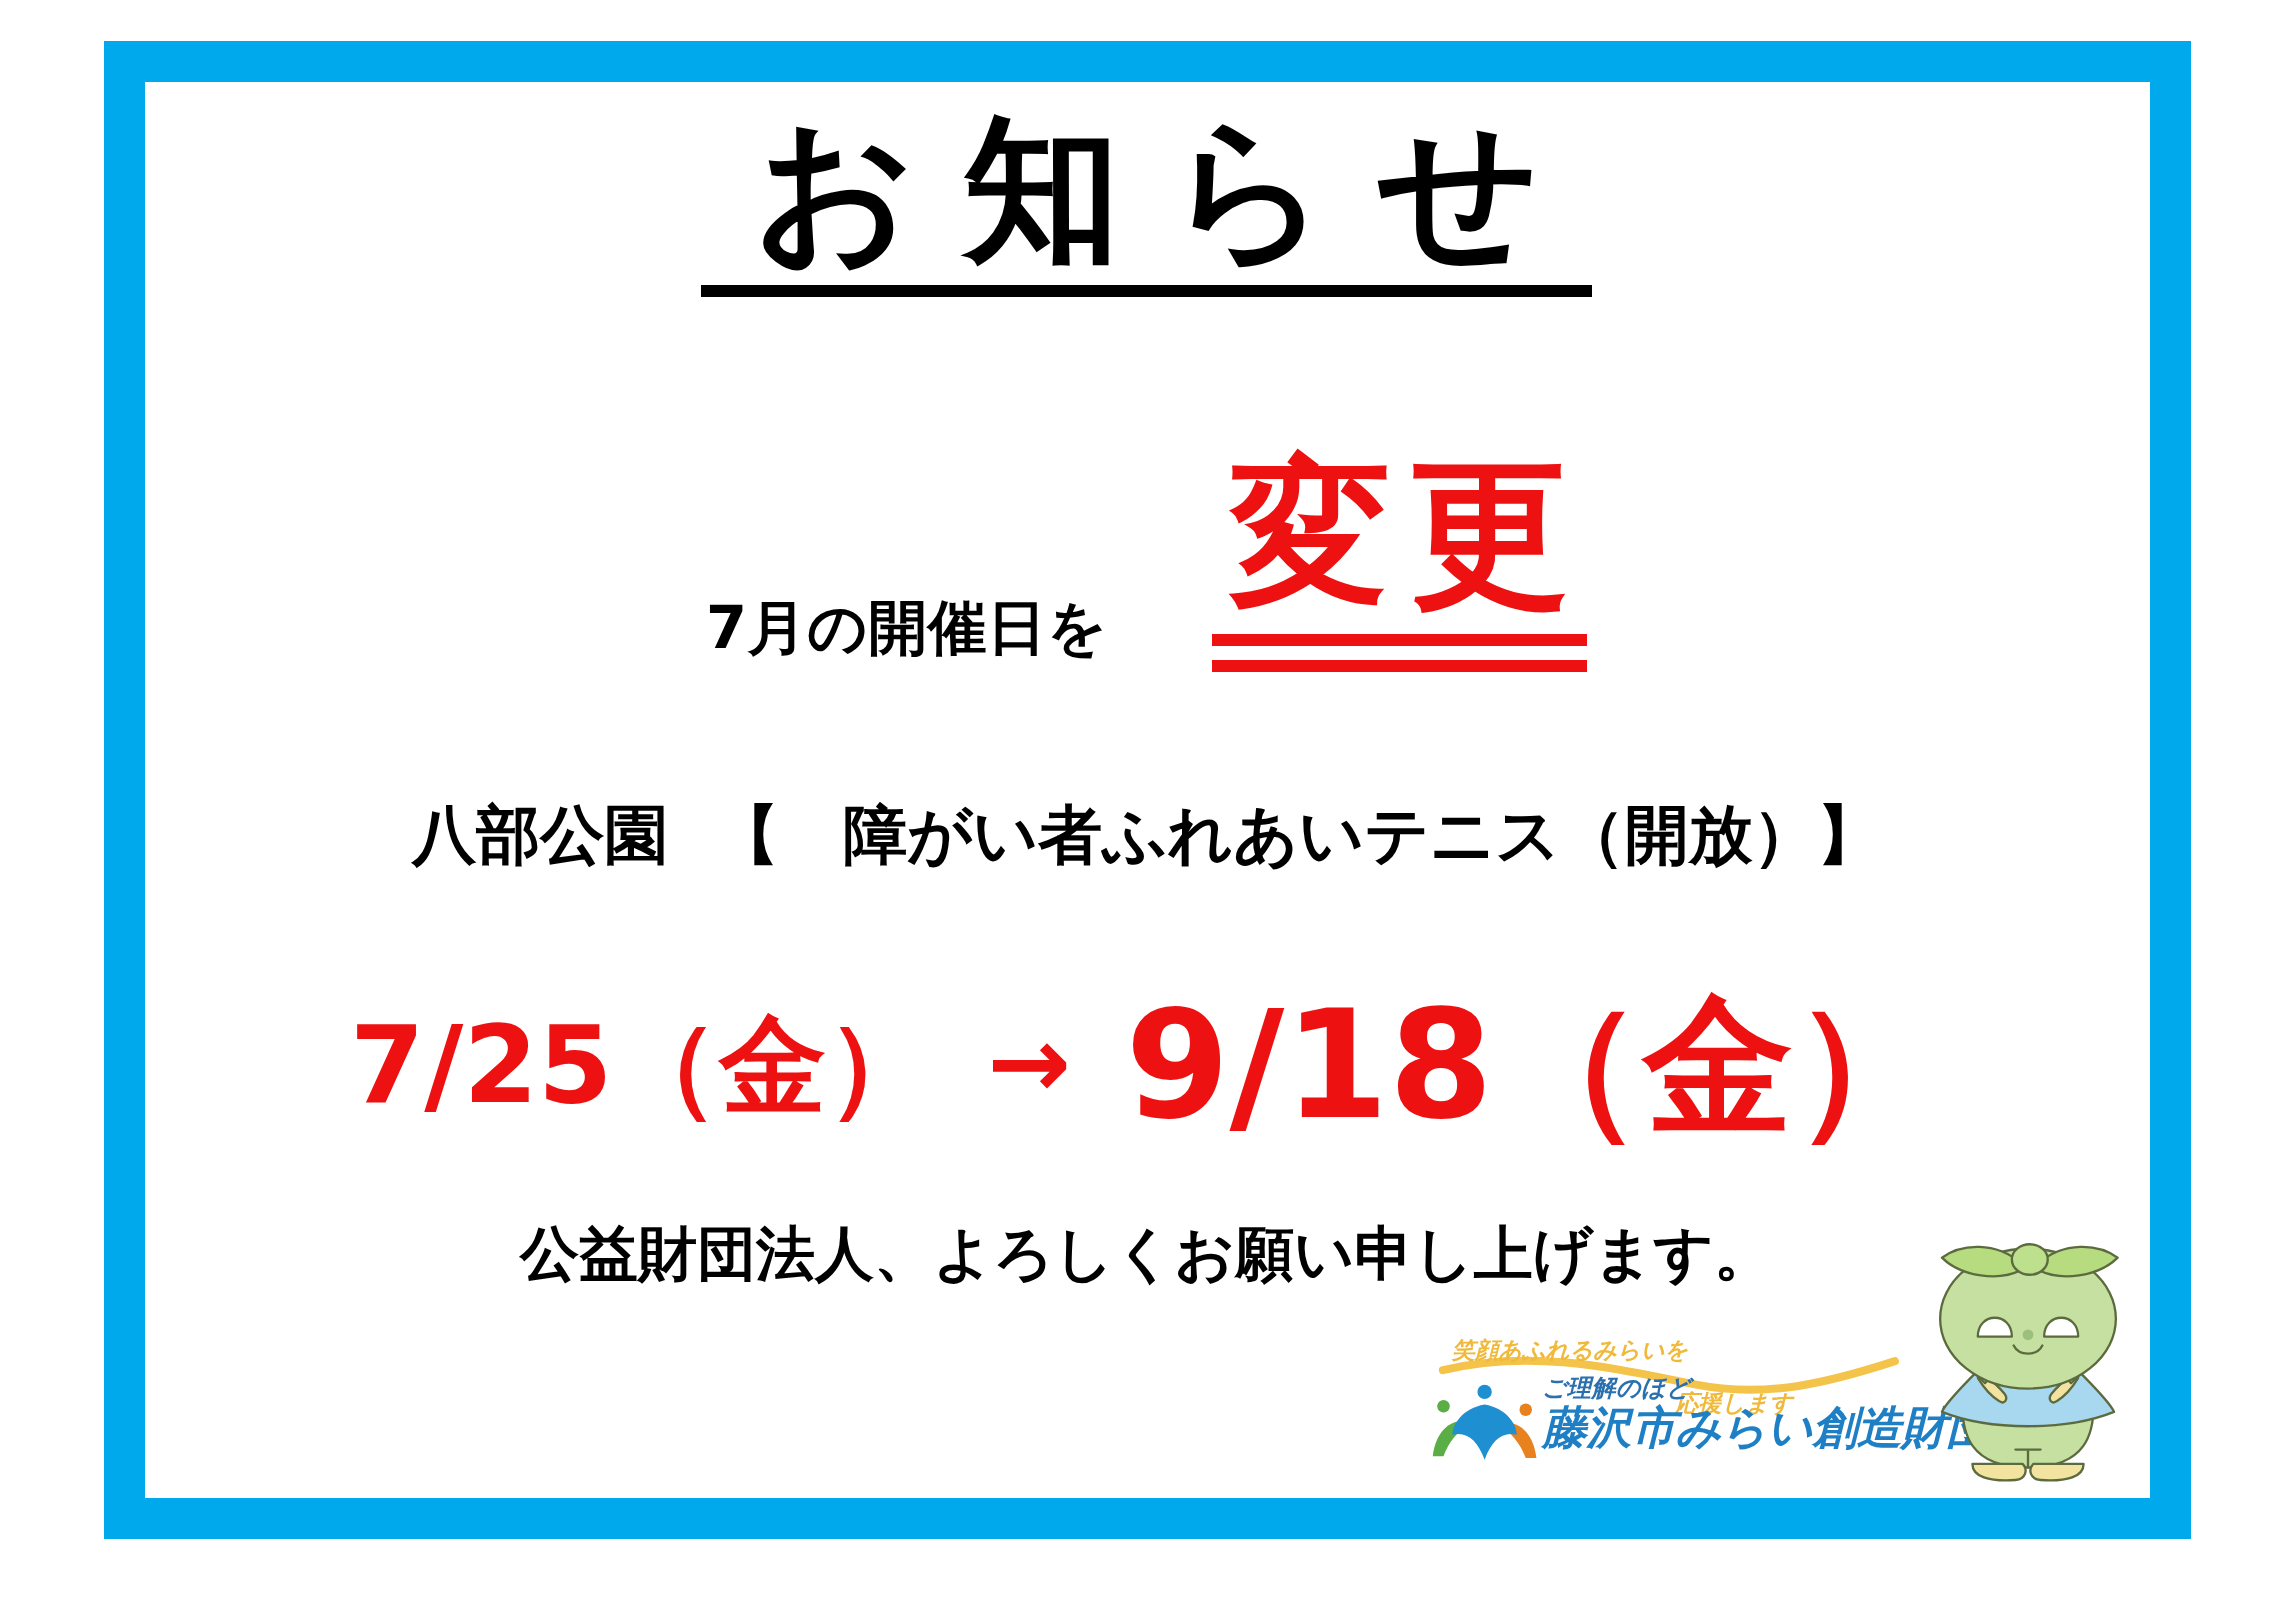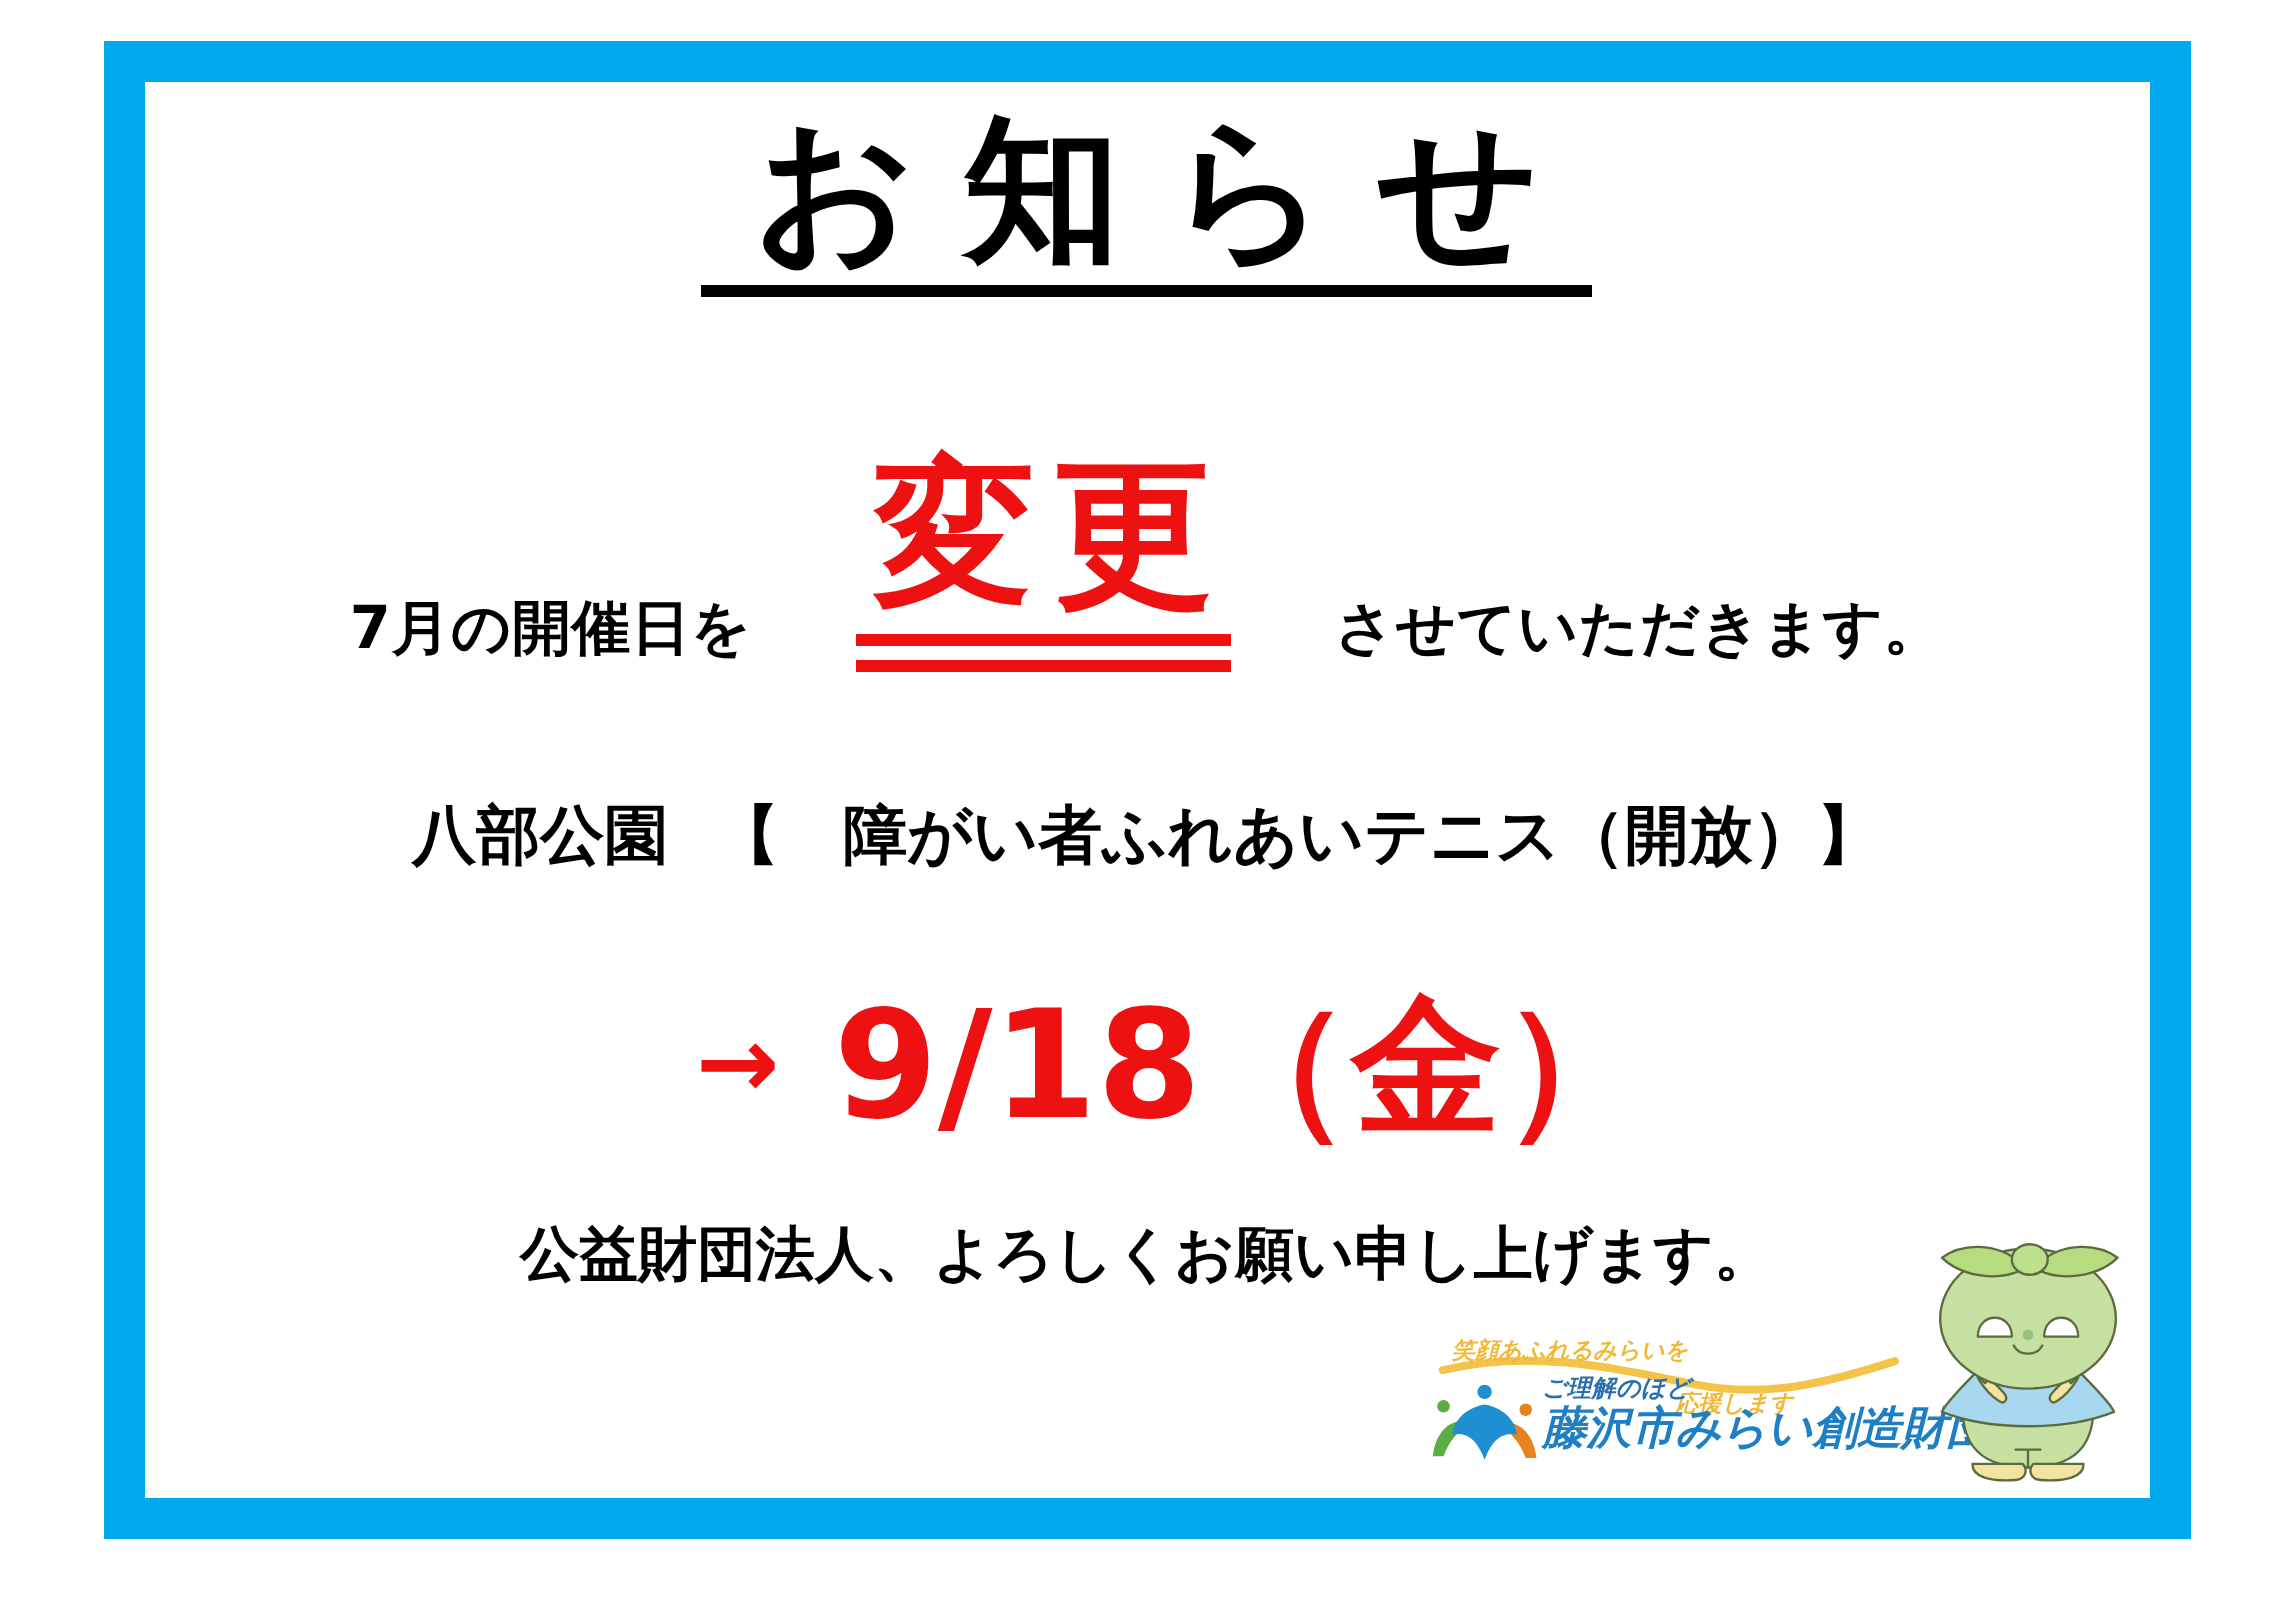--- a/index.html
+++ b/index.html
@@ -237,28 +237,28 @@
 
   <div id="change-line">
     <span id="change-pre" class="change-plain">7月の開催日を</span>
 
     <span id="change-emph-wrap">
       <span id="change-emph">変更</span>
       <span id="change-emph-rule1"></span>
       <span id="change-emph-rule2"></span>
     </span>
 
-    <span id="change-post" class="change-plain">させていただきます。</span>
   </div>
 
   <div id="venue-line">
     <span id="venue-name">八部公園</span><span id="venue-program">【　障がい者ふれあいテニス（開放）】</span>
   </div>
 
   <div id="date-row">
+    <span id="date-old">7/25（金）</span>
     <span id="date-arrow">→</span>
     <span id="date-new">9/18（金）</span>
   </div>
 
   <div id="closing-line">公益財団法人、よろしくお願い申し上げます。</div>
 
   <div id="logo">
 
     <svg id="logo-tagline-svg" viewBox="0 0 540 150">
       <path d="M18 46 C 120 22, 210 44, 300 62 C 380 78, 450 60, 524 36" stroke="#F3C34A" stroke-width="9" fill="none" stroke-linecap="round"></path>

